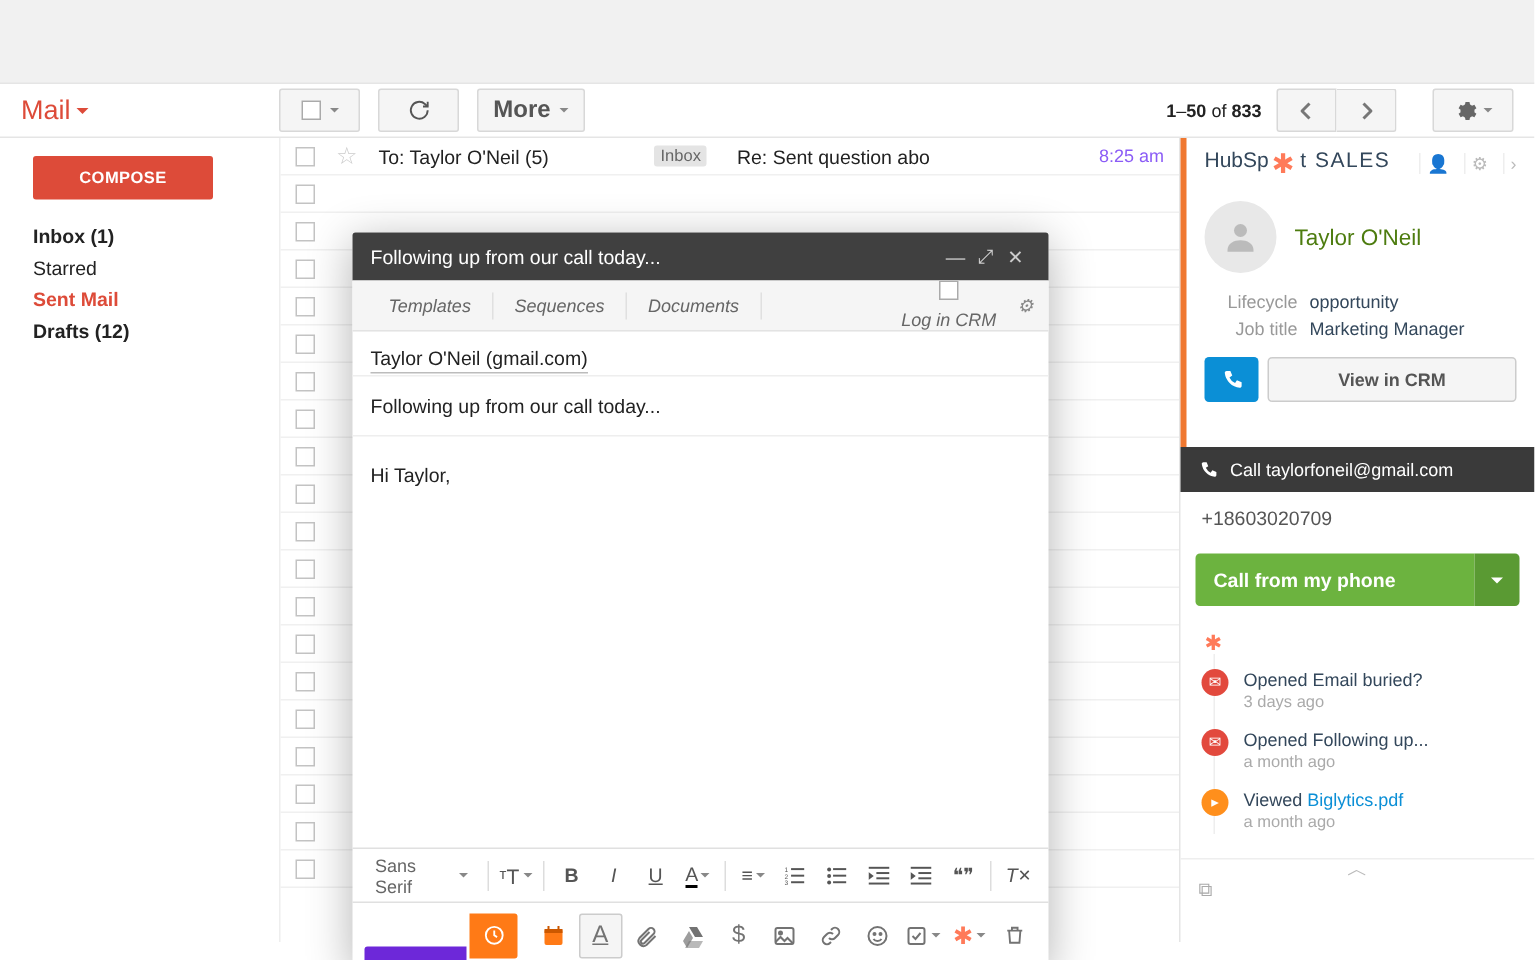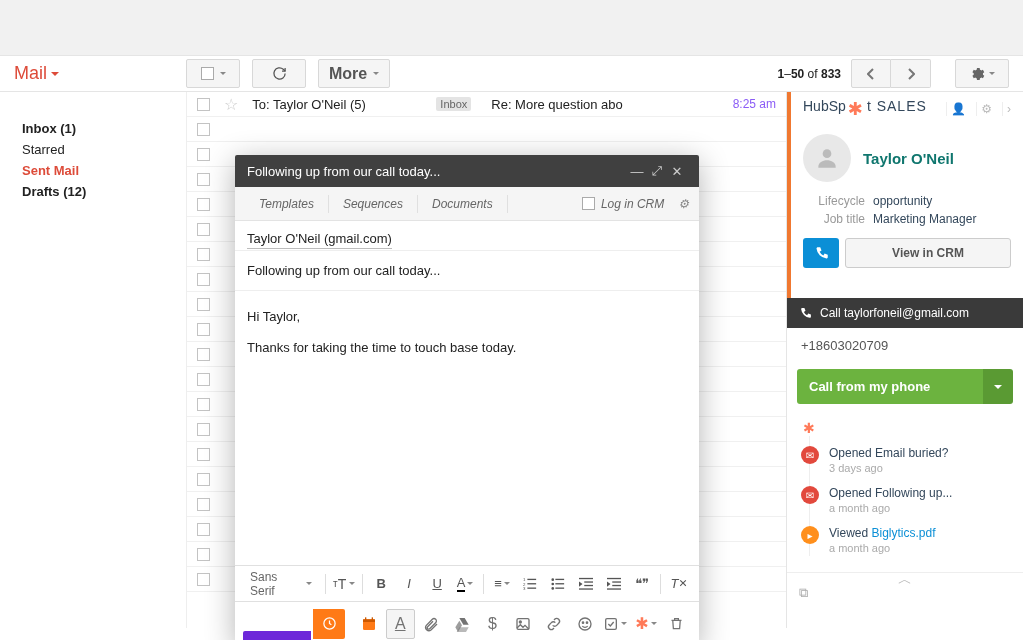--- a/index.html
+++ b/index.html
@@ -39,21 +39,21 @@
 .row .time { font-size: 12px; margin-left: auto; color: #8b5cf6; width: 70px; text-align: right; }
 .row.blank .cb { }
 
 .compose-win { position: absolute; top: 155px; left: 235px; width: 464px; height: 490px; background: #fff; box-shadow: 0 6px 30px rgba(0,0,0,0.3); border-radius: 2px 2px 0 0; display: flex; flex-direction: column; z-index: 20; }
 .cw-title { background: #404040; color: #fff; height: 32px; display: flex; align-items: center; padding: 0 12px; font-size: 13px; border-radius: 2px 2px 0 0; }
 .cw-title .spacer { flex: 1; }
 .cw-title .wicon { width: 20px; text-align: center; cursor: pointer; color: #ccc; font-size: 13px; }
 .cw-tabs { background: #f5f5f5; border-bottom: 1px solid #e3e3e3; height: 34px; display: flex; align-items: center; padding: 0 10px; gap: 0; font-size: 12px; color: #666; font-style: italic; }
 .cw-tabs .tab { padding: 0 14px; border-right: 1px solid #e0e0e0; height: 18px; display: flex; align-items: center; cursor: pointer; }
 .cw-tabs .tab:last-of-type { border-right: none; }
-.cw-tabs .login { display: flex; align-items: center; gap: 6px; margin-left: auto; padding-right: 14px; color: #666; }
+.cw-tabs .login { display: flex; align-items: center; gap: 6px; margin-left: auto; padding-right: 14px; color: #666; flex-direction: column; }
 .cw-tabs .gear-sm { cursor: pointer; color: #888; }
 .cw-to { padding: 10px 12px 4px; border-bottom: 1px solid #eee; white-space: nowrap; overflow: hidden; }
 .cw-to span { border-bottom: 1px solid #bcbcbc; padding-bottom: 2px; }
 .cw-subj { padding: 12px 12px; border-bottom: 1px solid #eee; }
 .cw-body { padding: 14px 12px; flex: 1; font-size: 13px; line-height: 1.8; }
 .cw-format { border-top: 1px solid #e0e0e0; height: 36px; display: flex; align-items: center; padding: 0 8px; gap: 4px; color: #666; }
 .fontsel { border: 1px solid transparent; padding: 3px 6px; display: flex; align-items: center; gap: 6px; font-size: 12px; cursor: pointer; }
 .fmtb { width: 26px; height: 26px; display: inline-flex; align-items: center; justify-content: center; cursor: pointer; font-size: 13px; color: #555; border-radius: 2px; }
 .sep { width: 1px; height: 20px; background: #ddd; margin: 0 2px; }
 .cw-send { border-top: 1px solid #e0e0e0; height: 44px; display: flex; align-items: center; padding: 0 8px; gap: 2px; }
@@ -69,21 +69,21 @@
 .rsb-left-accent { width: 4px; background: #f07830; height: 206px; }
 .rsb-top { display: flex; align-items: center; justify-content: space-between; padding: 6px 8px 4px 12px; }
 .hubspot-logo { font-size: 14px; color: #555; display: flex; align-items: flex-start; gap: 2px; }
 .hubspot-logo .hub { color: #33475b; font-weight: 400; }
 .hubspot-logo .sales { color: #33475b; font-weight: 300; letter-spacing: 1px; }
 .sprocket { color: #ff7a59; font-size: 18px; margin-right: 2px; }
 .rsb-icons { display: flex; gap: 6px; color: #bbb; font-size: 12px; }
 .rsb-icons span { cursor: pointer; padding: 0 4px; border-left: 1px solid #eee; }
 .contact { display: flex; align-items: center; gap: 12px; padding: 10px 12px; }
 .avatar { width: 48px; height: 48px; border-radius: 50%; background: #e8e8e8; display: flex; align-items: center; justify-content: center; color: #aaa; font-size: 24px; }
-.contact-name { font-size: 15px; font-weight: bold; color: #0f766e; }
+.contact-name { font-size: 15px; font-weight: normal; color: #4d7c0f; }
 .kv { display: flex; padding: 2px 12px; font-size: 12px; }
 .kv .k { width: 62px; color: #999; text-align: right; margin-right: 8px; }
 .kv .v { color: #33475b; }
 .actions { display: flex; gap: 6px; padding: 10px 12px 14px; }
 .callbtn { width: 36px; height: 30px; background: #0b8fd6; border-radius: 3px; display: flex; align-items: center; justify-content: center; color: #fff; cursor: pointer; }
 .viewcrm { flex: 1; height: 30px; border: 1px solid #ccc; background: #f5f5f5; border-radius: 3px; font-size: 12px; color: #555; font-weight: bold; cursor: pointer; }
 .darkbar { background: #3a3a3a; color: #fff; padding: 8px 12px; display: flex; align-items: center; gap: 8px; font-size: 12px; }
 .phone { padding: 10px 14px; color: #555; font-size: 13px; }
 .callfrom { margin: 6px 10px 10px; display: flex; }
 .callfrom .main { flex: 1; background: #6cb33f; color: #fff; padding: 10px 12px; font-weight: bold; border-radius: 3px 0 0 3px; cursor: pointer; font-size: 13px; }
@@ -150,35 +150,36 @@
           <path d="M12 8a4 4 0 1 0 0 8 4 4 0 0 0 0-8zm9 4a7 7 0 0 0-.1-1.2l2-1.6-2-3.4-2.4 1a7 7 0 0 0-2-1.2L16 3h-4l-.5 2.6a7 7 0 0 0-2 1.2l-2.4-1-2 3.4 2 1.6A7 7 0 0 0 7 12c0 .4 0 .8.1 1.2l-2 1.6 2 3.4 2.4-1c.6.5 1.3.9 2 1.2L12 21h4l.5-2.6c.7-.3 1.4-.7 2-1.2l2.4 1 2-3.4-2-1.6c.1-.4.1-.8.1-1.2z"></path>
         </svg>
       <span style="width:4px"></span>
       <span class="caret-sm"></span>
     </div>
   </div>
 </div>
 
 <div class="columns">
   <div class="sidebar">
+    <button class="compose">COMPOSE</button>
     <ul class="folders">
       <li class="bold">Inbox (1)</li>
       <li>Starred</li>
       <li class="active">Sent Mail</li>
       <li class="bold">Drafts (12)</li>
     </ul>
   </div>
 
   <div class="maillist">
     <div class="row">
       <span class="cb"></span>
       <span class="star">☆</span>
       <span class="sender">To: Taylor O'Neil (5)</span>
       <span class="inbox-tag">Inbox</span>
-      <span class="subj">Re: More question abo</span>
+      <span class="subj">Re: Sent question abo</span>
       <span class="time">8:25 am</span>
     </div>
 
     <div class="row blank">
         <span class="cb"></span>
       </div>
     <div class="row blank">
         <span class="cb"></span>
       </div>
     <div class="row blank">
@@ -338,21 +339,20 @@
       <span class="checkbox-small"></span>
       <span>Log in CRM</span>
     </span>
     <span class="gear-sm">⚙</span>
   </div>
   <div class="cw-to"><span>Taylor O'Neil (gmail.com)</span></div>
   <div class="cw-subj">Following up from our call today...</div>
   <div class="cw-body">
     <div>Hi Taylor,</div>
     <div style="height:8px"></div>
-    <div>Thanks for taking the time to touch base today.</div>
   </div>
   <div class="cw-format">
     <span class="fontsel">
         <span>Sans Serif</span>
         <span class="caret-sm"></span>
       </span>
     <span class="sep"></span>
     <span class="fmtb" style="font-size:10px">т<span style="font-size:14px">T</span><span class="caret-sm" style="margin-left:3px"></span></span>
     <span class="sep"></span>
     <span class="fmtb">

